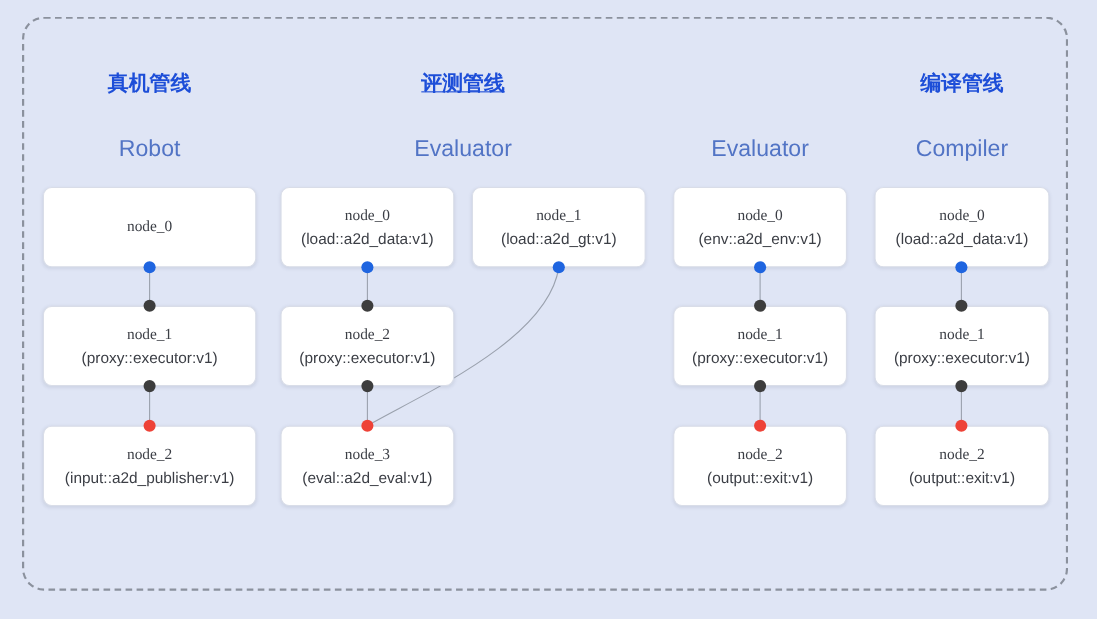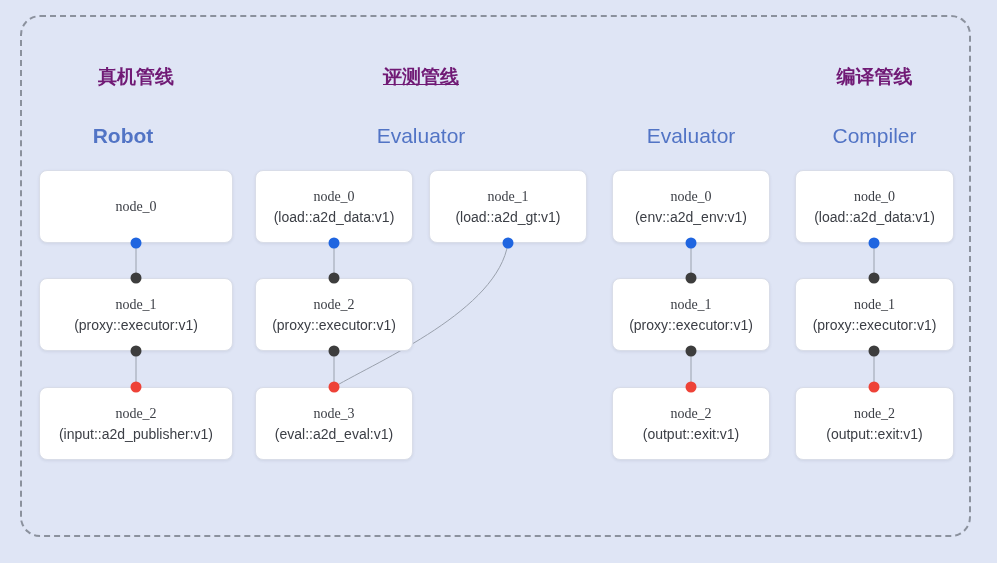--- a/index.html
+++ b/index.html
@@ -18,21 +18,21 @@
     left:20px;top:15px;
     width:947px;height:518px;
     border:2px dashed #8b919d;
     border-radius:20px;
   }
   .title-cn{
     position:absolute;
     top:64px;height:26px;line-height:26px;
     text-align:center;
     font-size:19px;font-weight:bold;
-    color:#701a75;
+    color:#1d4ed8;
   }
   .title-en{
     position:absolute;
     top:123px;height:26px;line-height:26px;
     text-align:center;
     font-size:21px;font-weight:400;
     color:#5274c5;
   }
   .node{
     position:absolute;
@@ -82,21 +82,21 @@
       <line x1="334" y1="351" x2="334" y2="387"></line>
       <path d="M508,243 C498,310 380,360 334,387"></path>
       <line x1="691" y1="243" x2="691" y2="278"></line>
       <line x1="691" y1="351" x2="691" y2="387"></line>
       <line x1="874" y1="243" x2="874" y2="278"></line>
       <line x1="874" y1="351" x2="874" y2="387"></line>
     </g>
   </svg>
 
   <div class="title-cn" style="left:39px;width:194px;">真机管线</div>
-  <div class="title-en" style="left:26px;width:194px;font-weight:bold;">Robot</div>
+  <div class="title-en" style="left:39px;width:194px;">Robot</div>
 
   <div class="title-cn" style="left:255px;width:332px;text-decoration:underline;">评测管线</div>
   <div class="title-en" style="left:255px;width:332px;">Evaluator</div>
 
   <div class="title-en" style="left:612px;width:158px;">Evaluator</div>
 
   <div class="title-cn" style="left:795px;width:159px;">编译管线</div>
   <div class="title-en" style="left:795px;width:159px;">Compiler</div>
 
   <div class="node" style="left:39px;top:170px;width:194px;">

